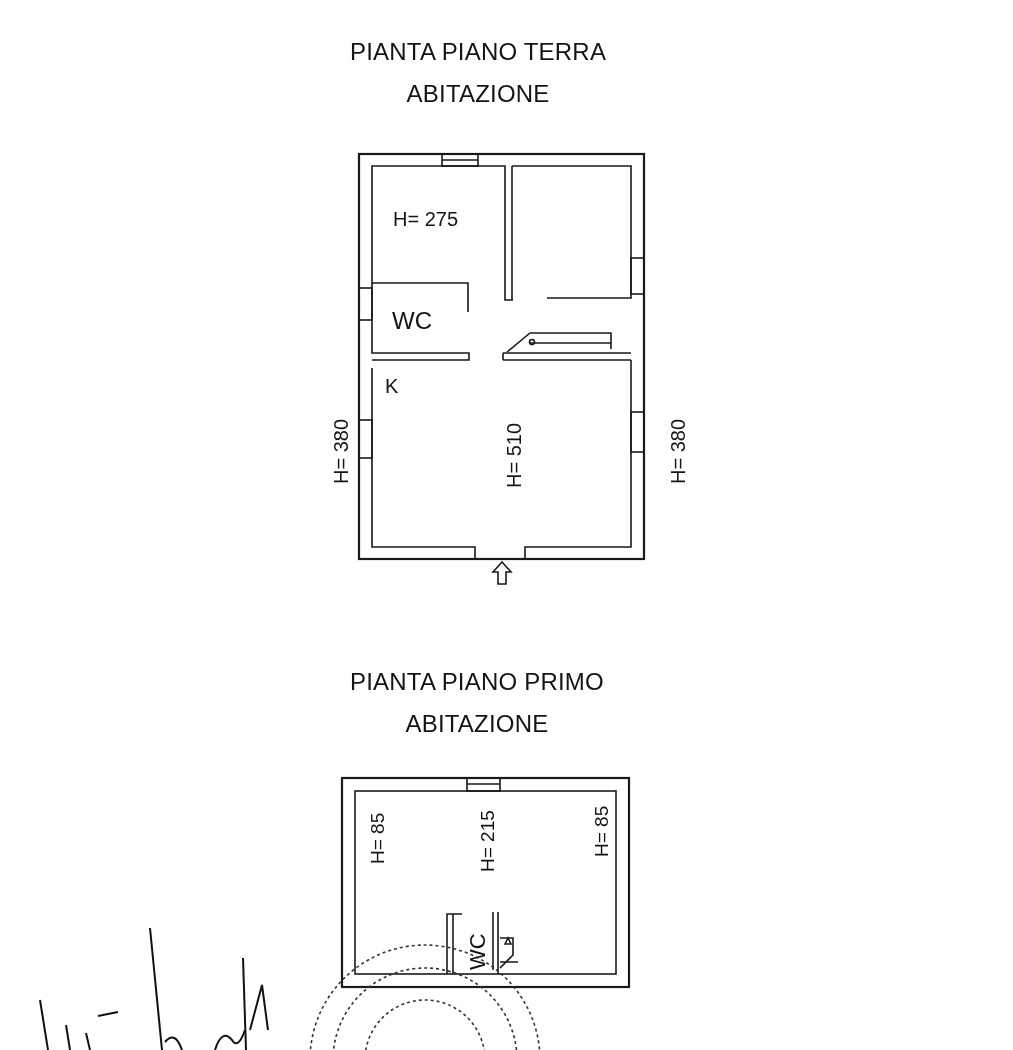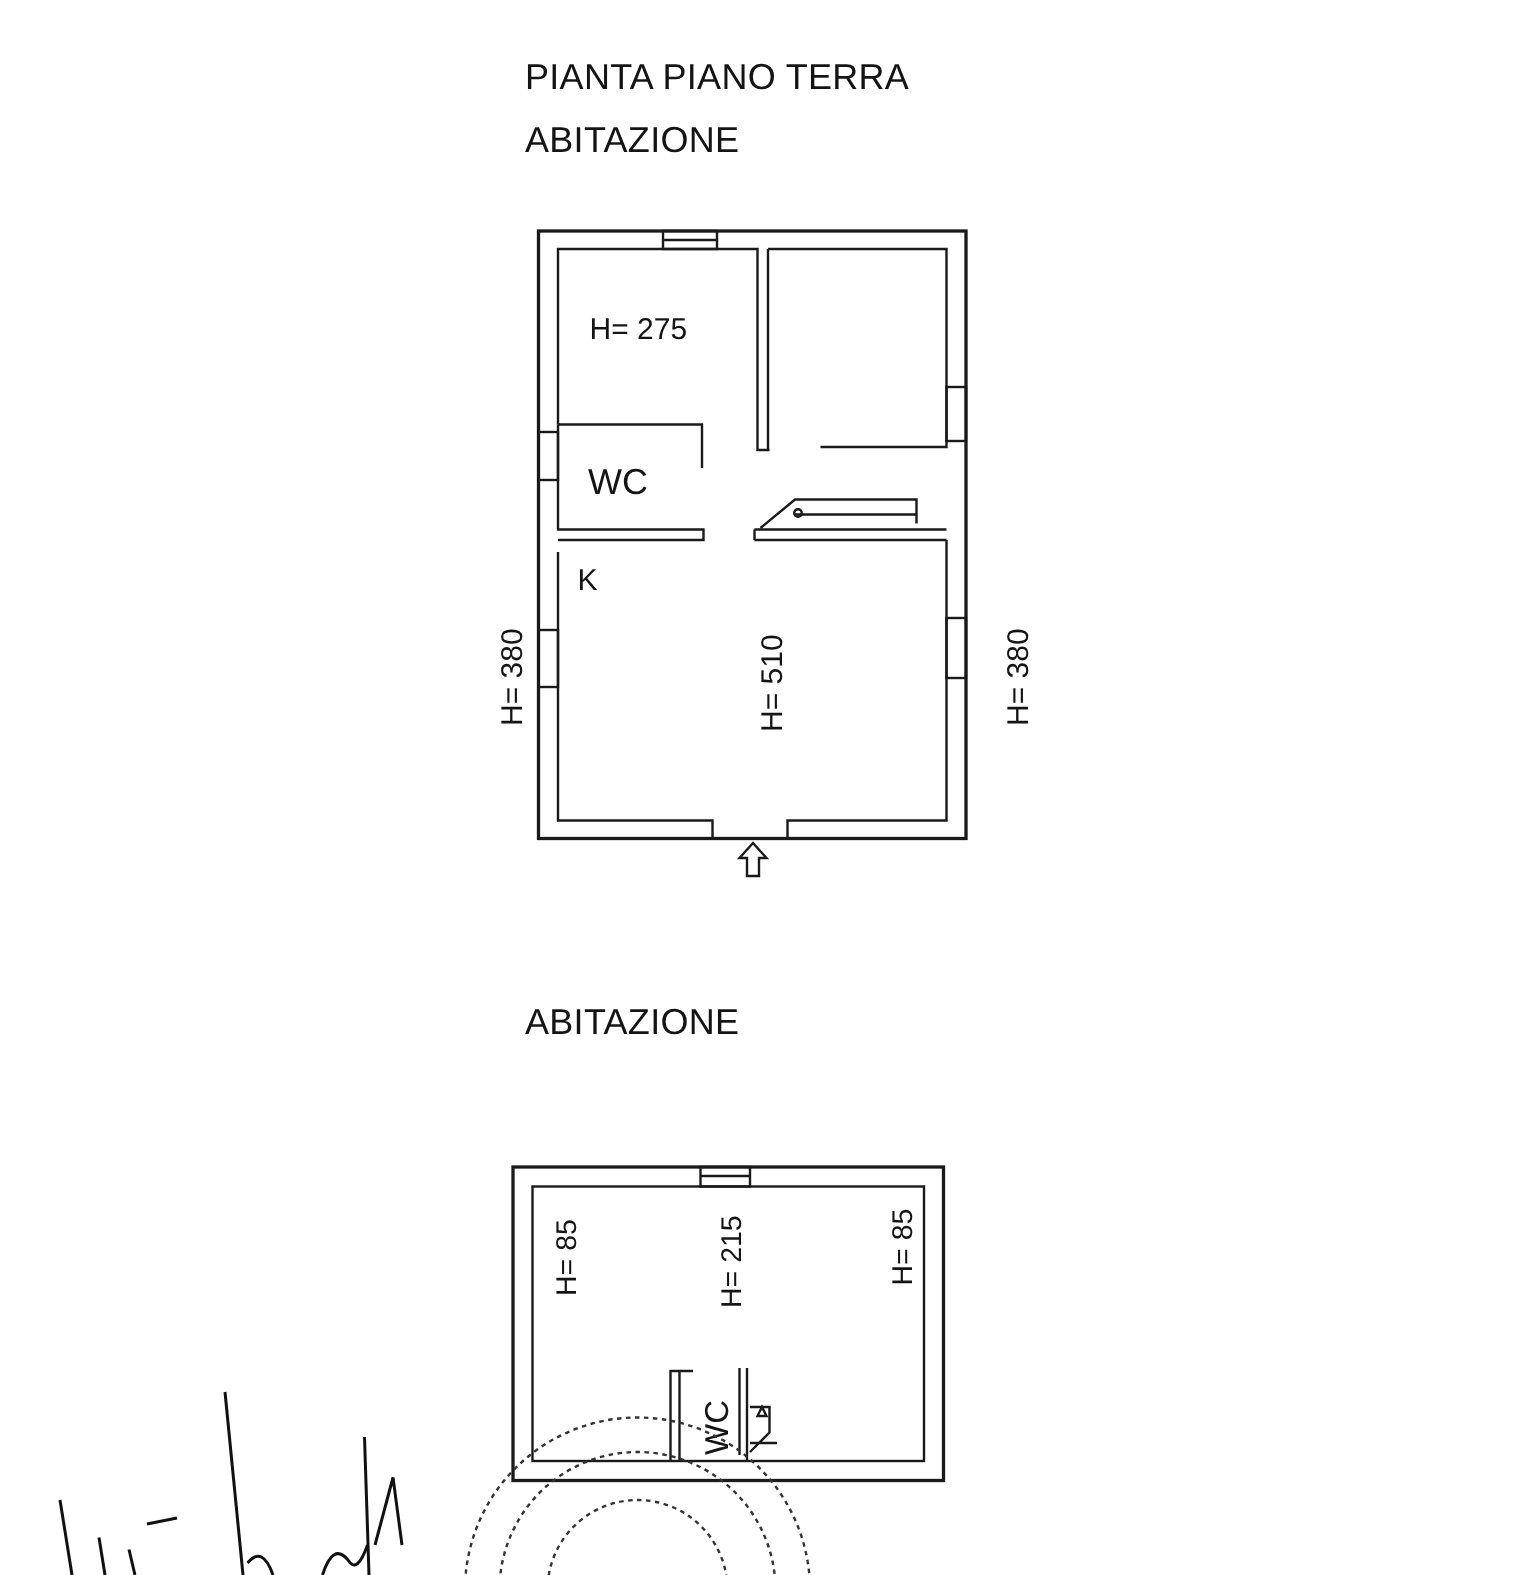--- a/index.html
+++ b/index.html
@@ -11,20 +11,21 @@
       color: #111111;
     }
     .title {
       position: absolute;
       font-family: "Liberation Sans", sans-serif;
       font-size: 24px;
       line-height: 36px;
       letter-spacing: 0.2px;
       color: #141414;
       white-space: nowrap;
+      text-align: center;
     }
     #title-ground { left: 350px; top: 34px; }
     #title-first  { left: 350px; top: 664px; }
     .title div { height: 42px; }
 
     svg.plan {
       position: absolute; left: 0; top: 0;
       width: 1013px; height: 1050px;
     }
     .wall { fill: none; stroke: #1a1a1a; stroke-width: 2.2; }
@@ -38,20 +39,21 @@
   </style>
 </head>
 <body>
 
 <div id="title-ground" class="title">
   <div>PIANTA PIANO TERRA</div>
   <div>ABITAZIONE</div>
 </div>
 
 <div id="title-first" class="title">
+  <div>PIANTA PIANO PRIMO</div>
   <div>ABITAZIONE</div>
 </div>
 
 <svg class="plan" viewBox="0 0 1013 1050" xmlns="http://www.w3.org/2000/svg">
 
   <g>
 
     <rect class="wall" x="359" y="154" width="285" height="405"></rect>
 
     <path class="thin" d="M372 283 L372 166 L505 166 L505 300 L513 300"></path>

